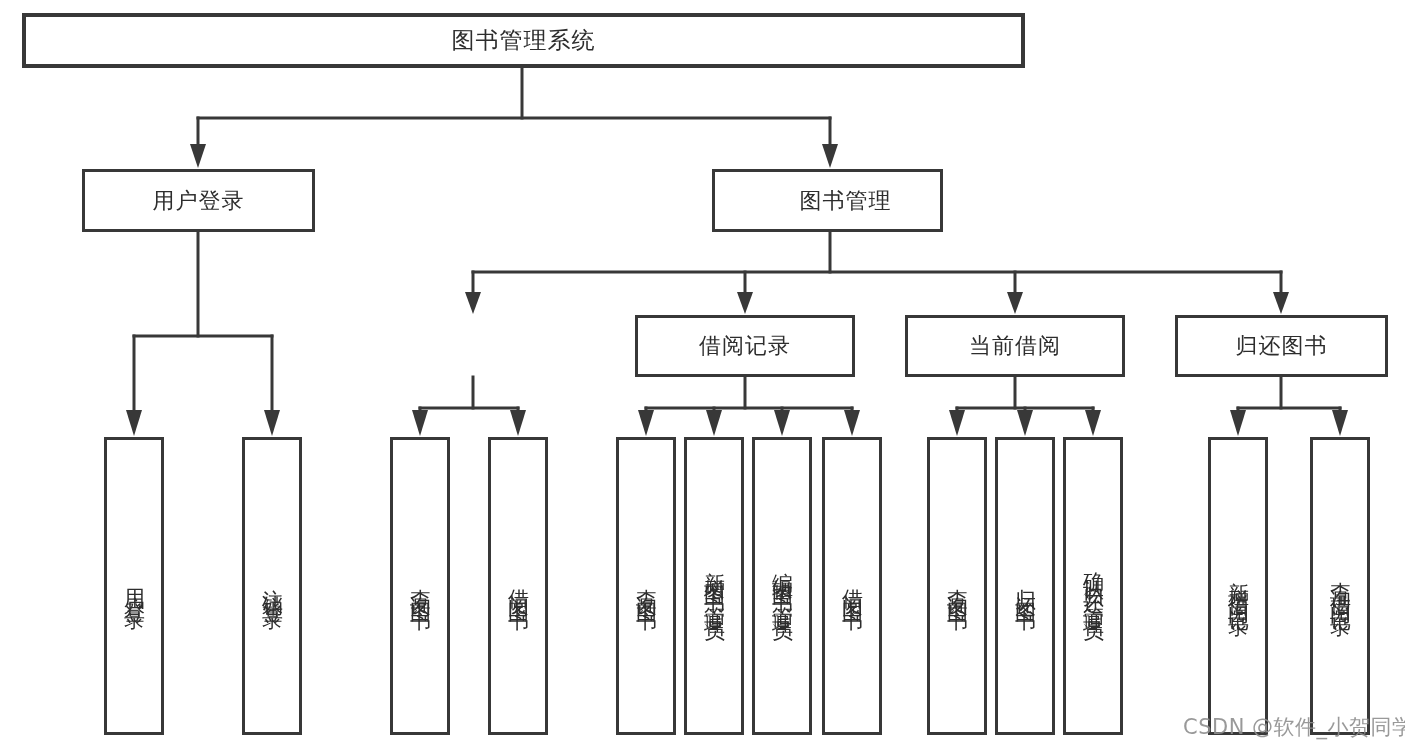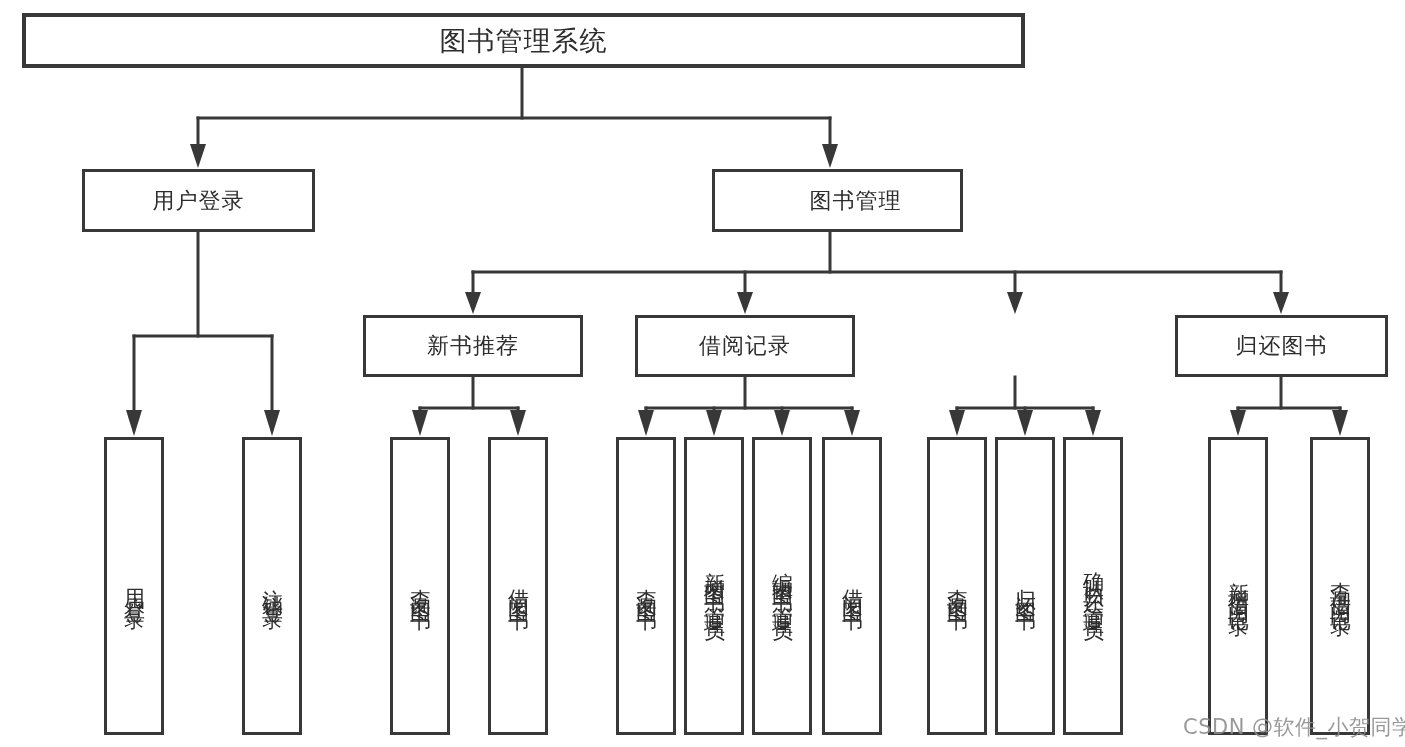--- a/index.html
+++ b/index.html
@@ -30,21 +30,21 @@
     border: 3px solid #383838;
     color: #2d2d2d;
     display: flex;
     align-items: center;
     justify-content: center;
     text-align: center;
     z-index: 2;
   }
   .root {
     border-width: 4px;
-    font-size: 27px;
+    font-size: 23px;
     letter-spacing: 1px;
     text-align: center;
   }
   .lvl {
     font-size: 22px;
     letter-spacing: 1px;
   }
   .leaf {
     font-size: 21px;
     writing-mode: vertical-rl;
@@ -134,24 +134,24 @@
       <polygon points="1017,410 1033,410 1025,436"></polygon>
       <polygon points="1085,410 1101,410 1093,436"></polygon>
       <polygon points="1230,410 1246,410 1238,436"></polygon>
       <polygon points="1332,410 1348,410 1340,436"></polygon>
     </g>
   </svg>
 
   <div class="box root" style="left:22px; top:13px; width:1003px; height:55px;">图书管理系统</div>
 
   <div class="box lvl" style="left:82px; top:169px; width:233px; height:63px;">用户登录</div>
-  <div class="box lvl" style="left:712px; top:169px; width:251px; height:63px;padding-left:36px;">图书管理</div>
+  <div class="box lvl" style="left:712px; top:169px; width:231px; height:63px;padding-left:36px;">图书管理</div>
 
-  <div class="box lvl" style="left:363px; top:315px; width:220px; height:62px;">新书推荐</div>
   <div class="box lvl" style="left:635px; top:315px; width:220px; height:62px;">借阅记录</div>
+  <div class="box lvl" style="left:905px; top:315px; width:220px; height:62px;">当前借阅</div>
   <div class="box lvl" style="left:1175px; top:315px; width:213px; height:62px;">归还图书</div>
 
   <div class="box leaf" style="left:104px; top:437px; width:60px; height:298px;">用户登录</div>
   <div class="box leaf" style="left:242px; top:437px; width:60px; height:298px;">注销登录</div>
 
   <div class="box leaf" style="left:390px; top:437px; width:60px; height:298px;">查询图书</div>
   <div class="box leaf" style="left:488px; top:437px; width:60px; height:298px;">借阅图书</div>
 
   <div class="box leaf" style="left:616px; top:437px; width:60px; height:298px;">查询图书</div>
   <div class="box leaf" style="left:684px; top:437px; width:60px; height:298px;">新增图书（管理员）</div>

